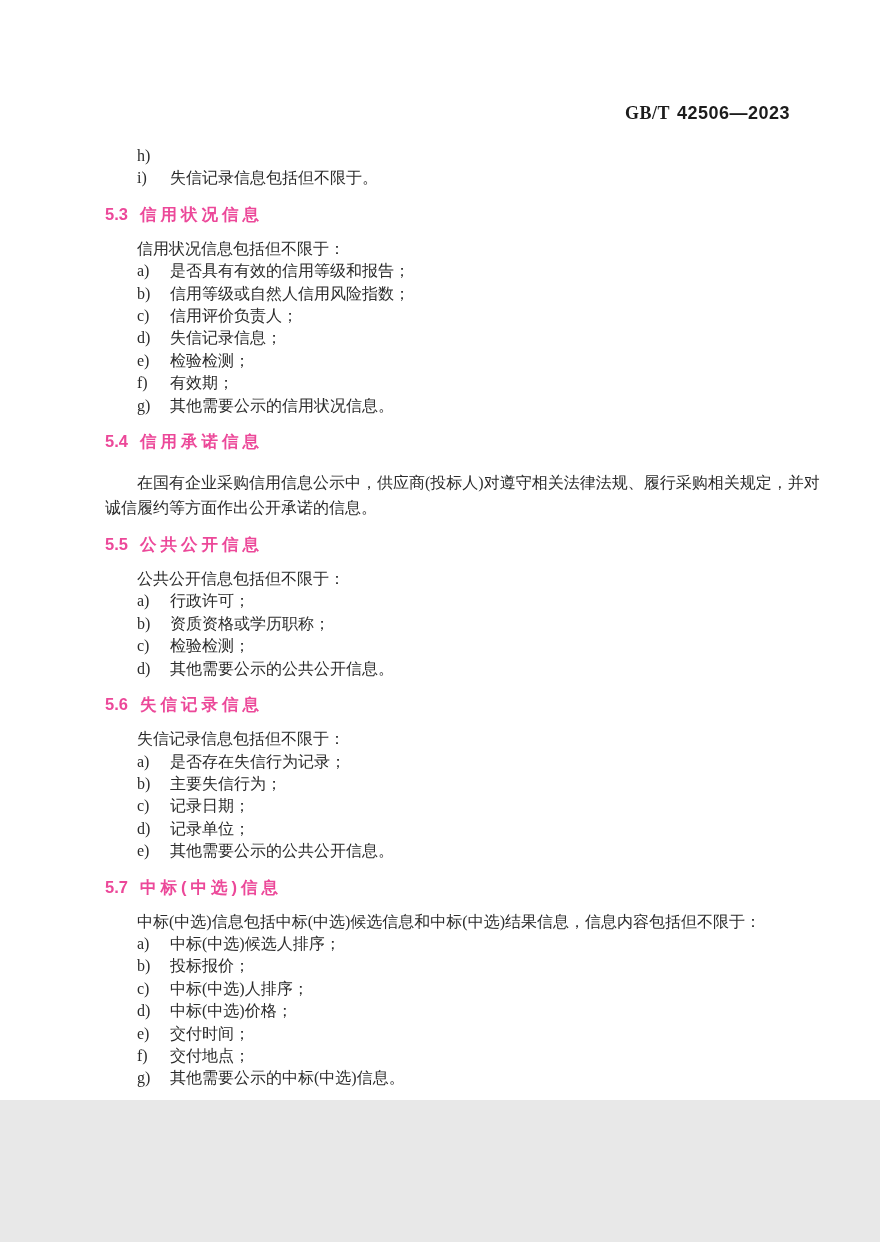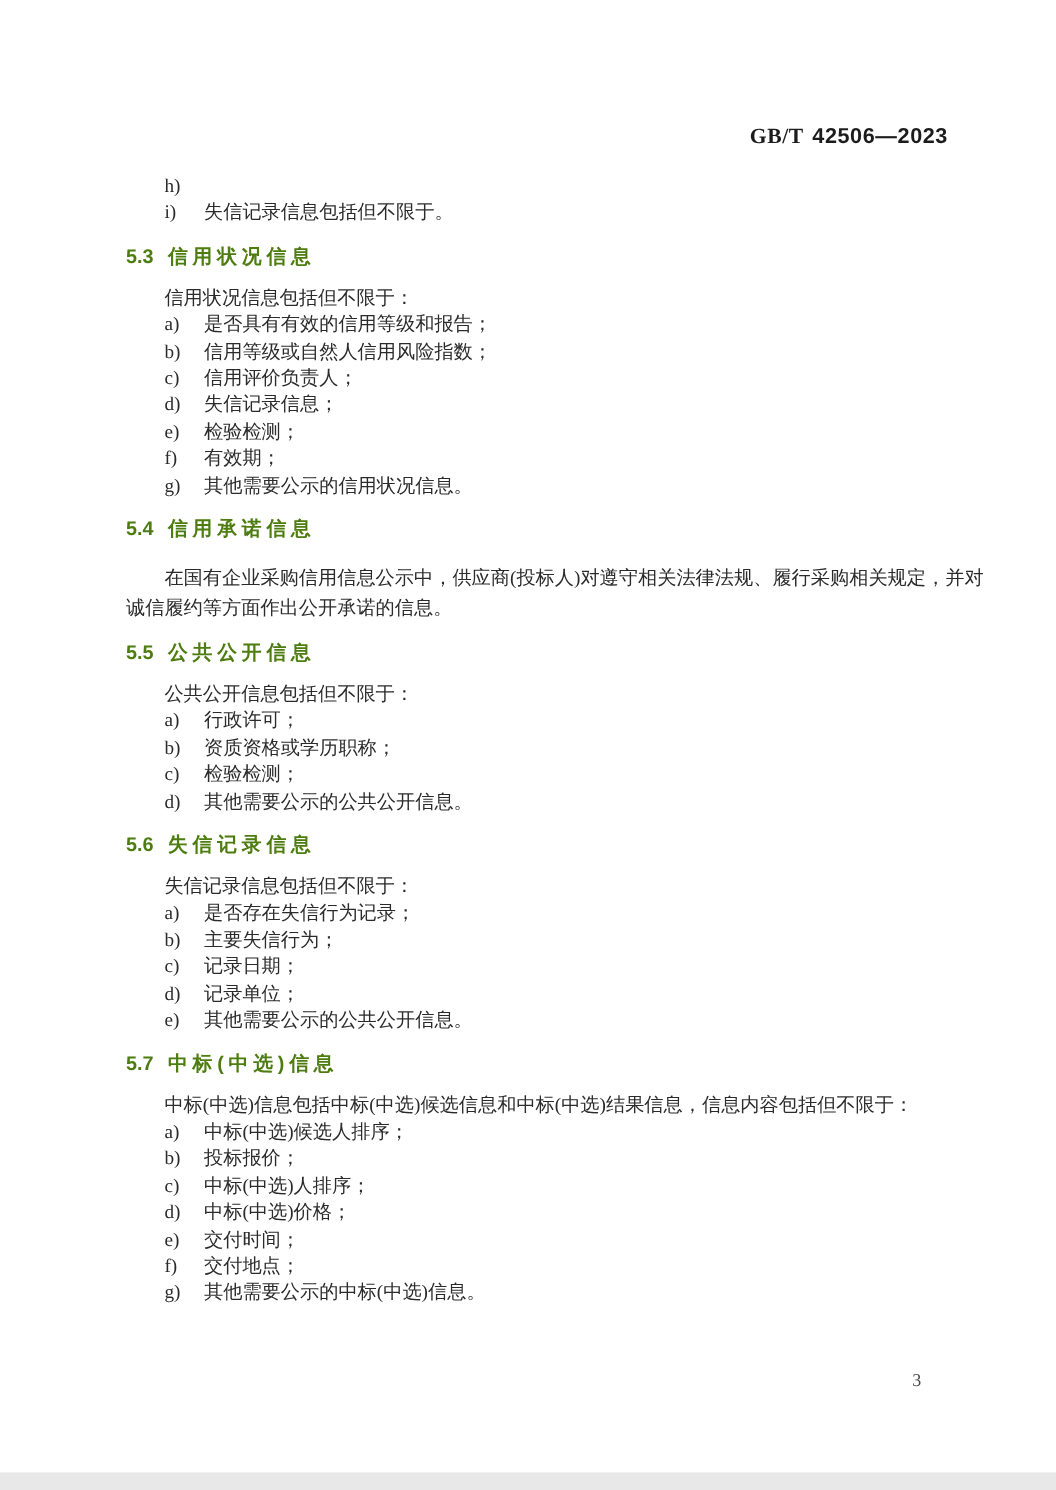--- a/index.html
+++ b/index.html
@@ -1,20 +1,20 @@
 <!DOCTYPE html>
 <html lang="zh"><head>
 <meta charset="utf-8">
 <style>
   html, body { margin: 0; padding: 0; }
   body { background: #e8e8e8; }
   .page {
     position: relative;
     width: 880px;
-    height: 1227px;
+    height: 1100px;
     margin: 0 auto;
     background: #ffffff;
     overflow: hidden;
     font-family: "Liberation Serif", "DejaVu Serif", serif;
     color: #2b2b2b;
   }
   
   .doc-header {
     position: absolute;
     top: 103px;
@@ -53,21 +53,21 @@
     margin-left: 32px;
     line-height: 22.4px;
     white-space: nowrap;
   }
   .sec {
     margin: 13px 0;
     font-family: "Liberation Sans", "DejaVu Sans", sans-serif;
     font-weight: 700;
     font-size: 16.5px;
     line-height: 22px;
-    color: #4d7c0f;
+    color: #ec4899;
     white-space: nowrap;
   }
   .sec-num {
     display: inline-block;
     width: 35px;
     letter-spacing: 0;
   }
   .sec-title { letter-spacing: 4px; }
   .para { margin: 18px 0 0 0; line-height: 25px; }
   .pline { display: block; white-space: nowrap; }

